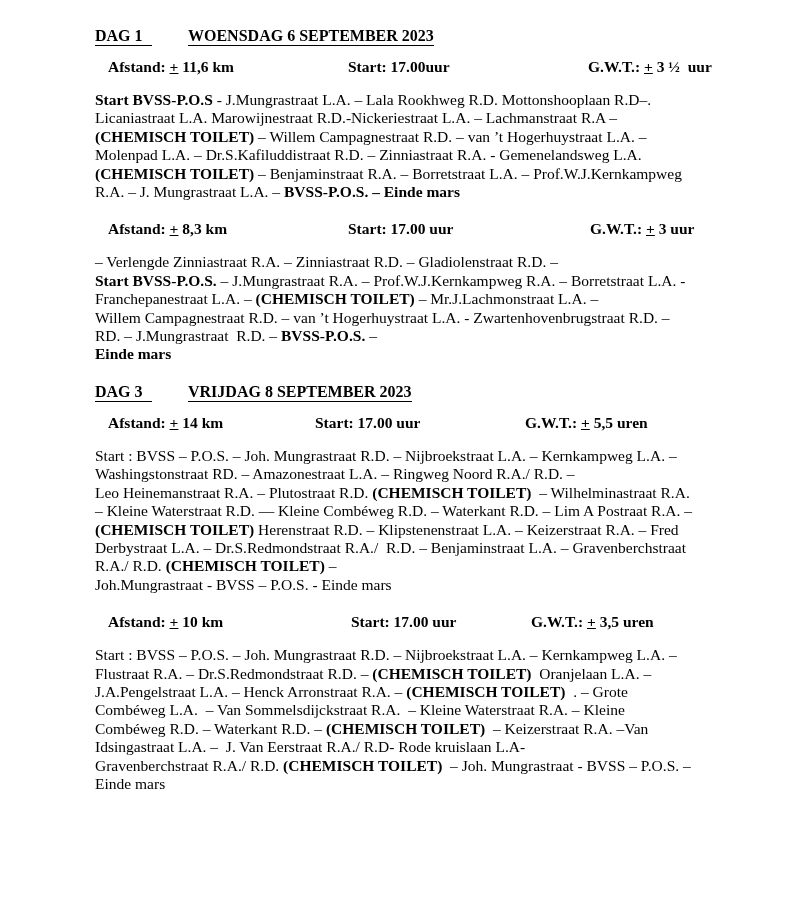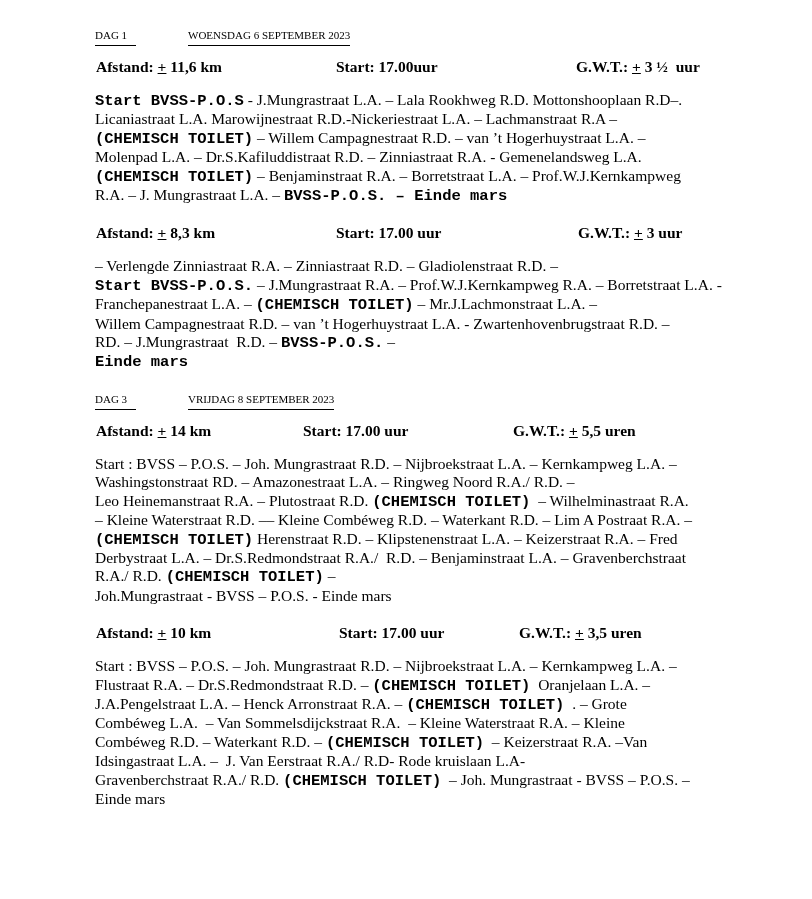--- a/index.html
+++ b/index.html
@@ -11,58 +11,58 @@
     padding: 26px 20px 0 95px;
     background: #ffffff;
     color: #000000;
     font-family: "Liberation Serif", "DejaVu Serif", serif;
     font-size: 15.5px;
     overflow: hidden;
   }
   .day-heading {
     position: relative;
     margin: 0 0 12px 0;
-    font-size: 11px;
-    font-weight: normal;
+    font-size: 16px;
+    font-weight: bold;
     line-height: 19px;
     height: 19px;
   }
   .day-id {
     display: inline-block;
     border-bottom: 1.6px solid #000;
     padding-right: 9px;
   }
   .day-date {
     position: absolute;
     left: 93px;
     top: 0;
     display: inline-block;
     border-bottom: 1.6px solid #000;
   }
   .info {
     position: relative;
-    margin: 0 0 15px 1px;
+    margin: 0 0 15px 13px;
     font-weight: bold;
     line-height: 19px;
     height: 19px;
   }
   .info .cell { white-space: nowrap; }
   .cell-start { position: absolute; top: 0; }
   .cell-gwt   { position: absolute; top: 0; }
   .pm { text-decoration: underline; }
   .keep { white-space: pre; }
   .route {
     margin: 0 0 18px 0;
     width: 675px;
   }
   .route .rline {
     white-space: pre;
     line-height: 18.4px;
   }
-  .route .b { font-weight: bold; font-family: Liberation Mono, monospace; }
+  .route .b { font-weight: bold; }
 </style>
 </head>
 <body>
 
 <div class="page">
 
   <section>
     <h2 class="day-heading">
       <span class="day-id">DAG 1</span>
       <span class="day-date">WOENSDAG 6 SEPTEMBER 2023</span>

